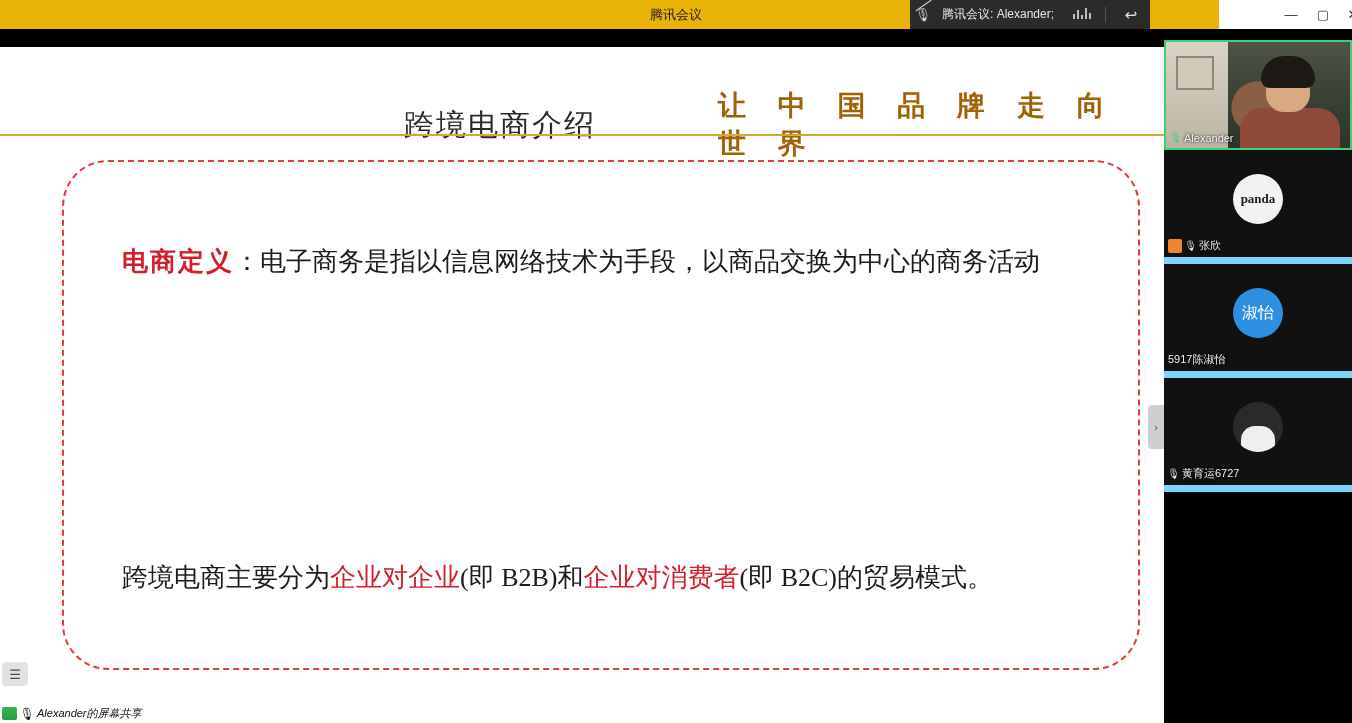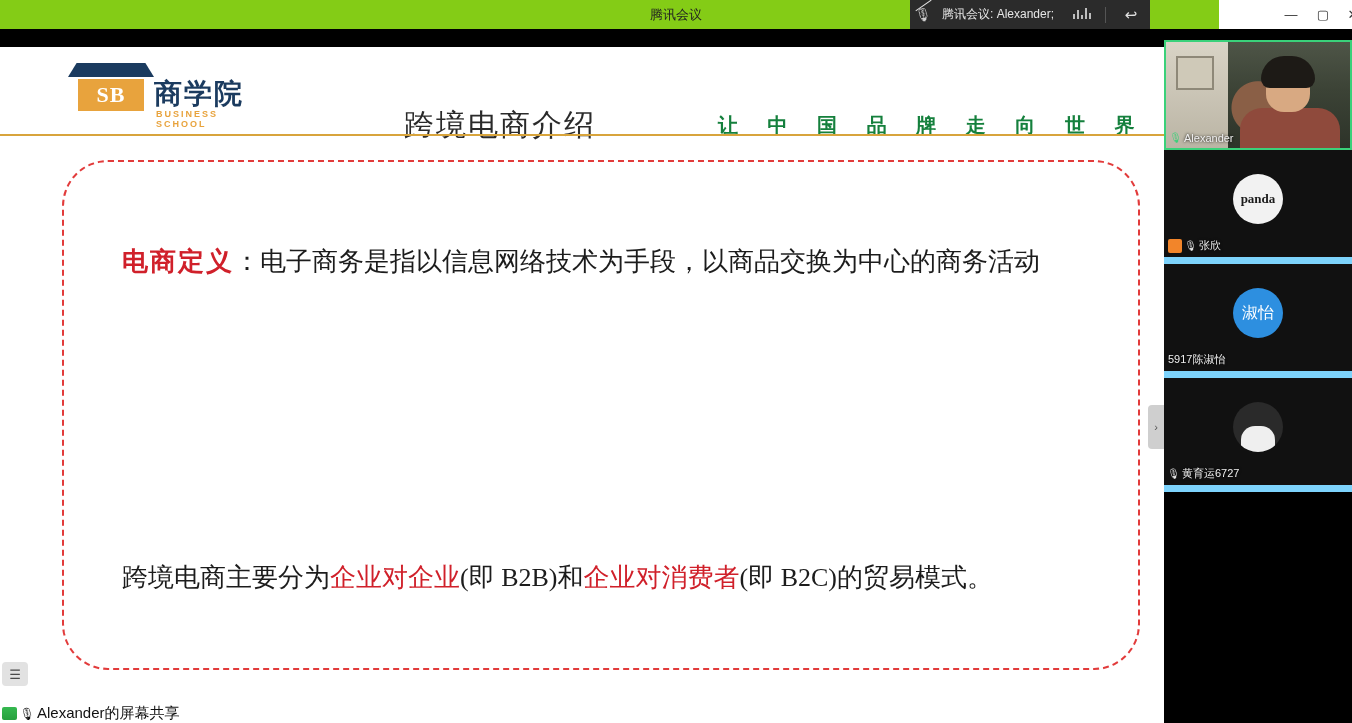--- a/index.html
+++ b/index.html
@@ -14,21 +14,21 @@
     font-family: "Liberation Sans", sans-serif;
     position: relative;
   }
 
   
   #titlebar {
     position: absolute;
     left: 0; top: 0;
     width: 1219px;
     height: 29px;
-    background: #84cc16;
+    background: #eab308;
     border-bottom: 1px solid #d8d8d8;
   }
   #titlebar-title {
     position: absolute;
     left: 0; top: 0;
     width: 1352px;
     height: 29px;
     line-height: 29px;
     text-align: center;
     font-size: 13px;
@@ -167,23 +167,23 @@
     transform: translateY(-50%);
     font-size: 30px;
     font-weight: normal;
     color: #2a2a2a;
     letter-spacing: 2px;
   }
   #slide-subtitle {
     position: absolute;
     left: 718px; top: 78px;
     transform: translateY(-50%);
-    font-size: 20px;
+    font-size: 28px;
     font-weight: bold;
-    color: #15803d;
+    color: #a16207;
     letter-spacing: 12px;
   }
   #header-rule {
     position: absolute;
     left: 0; top: 87px;
     width: 1164px;
     height: 2px;
     background: #d8a43c;
   }
 
@@ -258,23 +258,24 @@
     flex: 0 0 auto;
   }
   #status-mic-icon {
     width: 12px; height: 14px;
     display: flex; align-items: center; justify-content: center;
     color: #111;
     font-size: 12px;
     flex: 0 0 auto;
   }
   #status-text {
-    font-size: 15px;
+    font-size: 11px;
     color: #111;
     white-space: nowrap;
+    font-style: italic;
   }
 
   
   #rail {
     position: absolute;
     left: 1164px; top: 29px;
     width: 188px;
     height: 694px;
     background: #000;
     overflow: hidden;
@@ -424,26 +425,20 @@
   <div class="win-btn" id="win-min">—</div>
   <div class="win-btn" id="win-max">▢</div>
   <div class="win-btn" id="win-close">✕</div>
 </div>
 
 <div id="black-band"></div>
 
 <div id="slide-area">
 
   <div id="slide-header">
-    <div id="logo-block">
-      <div id="logo-cap"></div>
-      <div id="logo-sb">SB</div>
-      <div id="logo-cn">商学院</div>
-      <div id="logo-en">BUSINESS SCHOOL</div>
-    </div>
     <div id="slide-title">跨境电商介绍</div>
     <div id="slide-subtitle">让 中 国 品 牌 走 向 世 界</div>
     <div id="header-rule"></div>
   </div>
 
   <div id="content-box">
     <div class="para" id="para-1">
       <span class="kw">电商定义</span><span>：</span><span>电子商务是指以信息网络技术为手段，以商品交换为中心的商务活动</span>
     </div>
 

